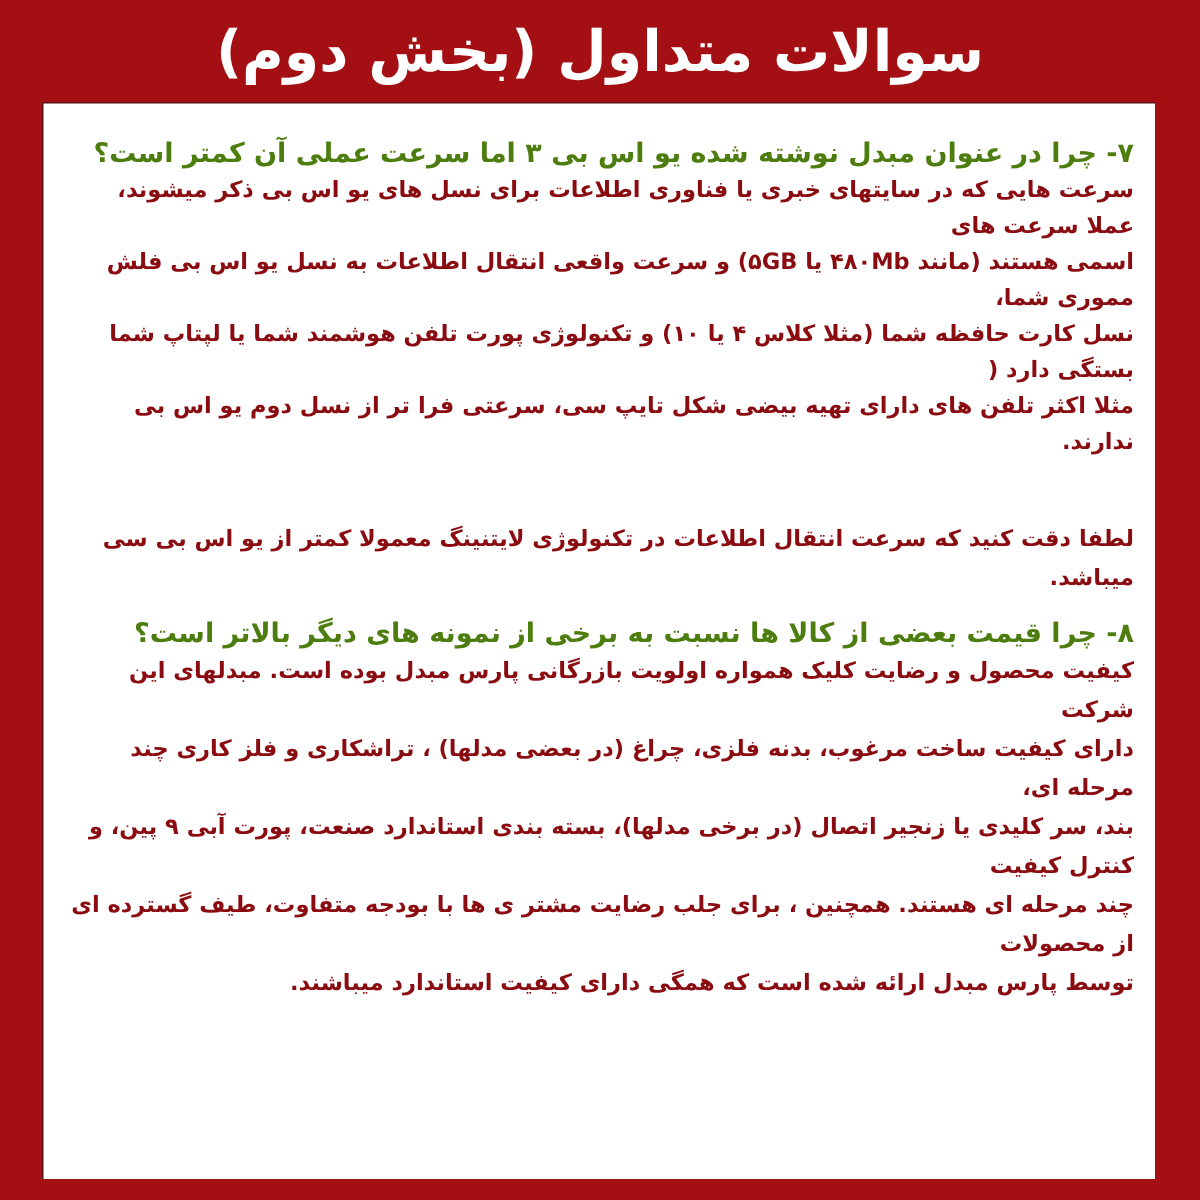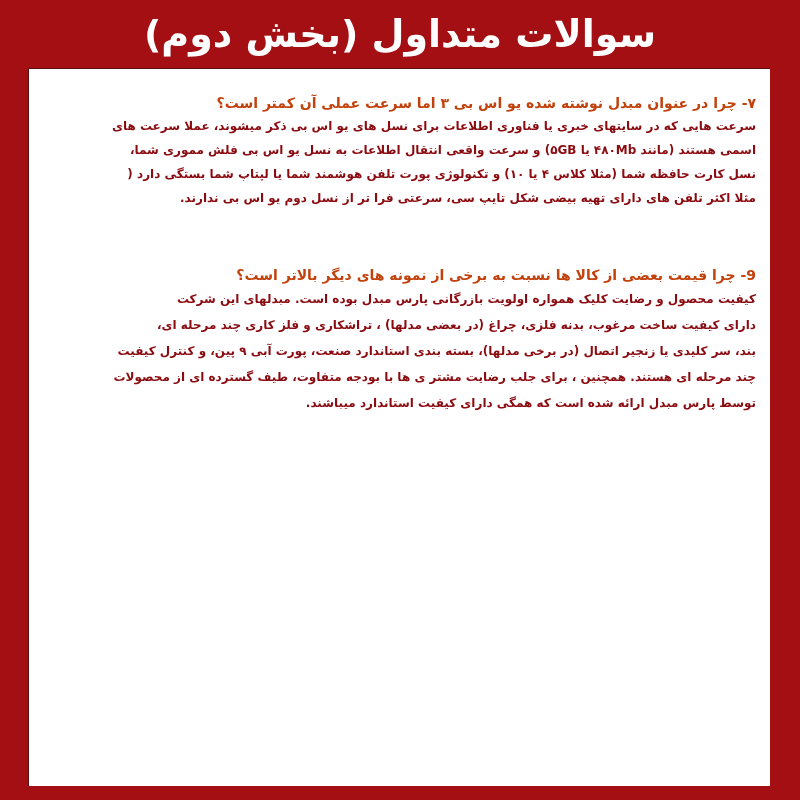--- a/index.html
+++ b/index.html
@@ -17,25 +17,25 @@
   }
   .panel {
     position:absolute; left:28px; top:68px; width:742px; height:718px;
     background:#ffffff;
     box-shadow: inset 1px 1px 0 #5a1010;
     box-sizing:border-box;
     padding:24px 14px 0 14px;
     direction:rtl; text-align:right;
   }
   .q {
-    color:#c2410c; font-weight:bold; font-size:14px; line-height:22px;
+    color:#4d7c0f; font-weight:bold; font-size:18px; line-height:22px;
     margin:0;
   }
   .a {
-    color:#8a0b10; font-weight:bold; font-size:12px; line-height:26px;
+    color:#8a0b10; font-weight:bold; font-size:15px; line-height:26px;
     margin:0;
   }
   .a.first { line-height:24px; }
   .gap { height:20px; }
   .gap-s { height:14px; }
 </style>
 </head>
 <body>
 
 <div class="title">سوالات متداول (بخش دوم)</div>
@@ -45,26 +45,29 @@
   <section>
     <p class="q">۷- چرا در عنوان مبدل نوشته شده یو اس بی ۳ اما سرعت عملی آن کمتر است؟</p>
     <div>
       <p class="a first">سرعت هایی که در سایتهای خبری یا فناوری اطلاعات برای نسل های یو اس بی ذکر میشوند، عملا سرعت های</p>
       <p class="a first">اسمی هستند (مانند ۴۸۰Mb یا ۵GB) و سرعت واقعی انتقال اطلاعات به نسل یو اس بی فلش مموری شما،</p>
       <p class="a first">نسل کارت حافظه شما (مثلا کلاس ۴ یا ۱۰) و تکنولوژی پورت تلفن هوشمند شما یا لپتاپ شما بستگی دارد (</p>
       <p class="a first">مثلا اکثر تلفن های دارای تهیه بیضی شکل تایپ سی، سرعتی فرا تر از نسل دوم یو اس بی ندارند.</p>
     </div>
     <div class="gap"></div>
     <div class="gap"></div>
+    <div>
+      <p class="a">لطفا دقت کنید که سرعت انتقال اطلاعات در تکنولوژی لایتنینگ معمولا کمتر از یو اس بی سی میباشد.</p>
+    </div>
   </section>
 
   <div class="gap-s"></div>
 
   <section>
-    <p class="q">9- چرا قیمت بعضی از کالا ها نسبت به برخی از نمونه های دیگر بالاتر است؟</p>
+    <p class="q">۸- چرا قیمت بعضی از کالا ها نسبت به برخی از نمونه های دیگر بالاتر است؟</p>
     <div>
       <p class="a">کیفیت محصول و رضایت کلیک همواره اولویت بازرگانی پارس مبدل بوده است. مبدلهای این شرکت</p>
       <p class="a">دارای کیفیت ساخت مرغوب، بدنه فلزی، چراغ (در بعضی مدلها) ، تراشکاری و فلز کاری چند مرحله ای،</p>
       <p class="a">بند، سر کلیدی یا زنجیر اتصال (در برخی مدلها)، بسته بندی استاندارد صنعت، پورت آبی ۹ پین، و کنترل کیفیت</p>
       <p class="a">چند مرحله ای هستند. همچنین ، برای جلب رضایت مشتر ی ها با بودجه متفاوت، طیف گسترده ای از محصولات</p>
       <p class="a">توسط پارس مبدل ارائه شده است که همگی دارای کیفیت استاندارد میباشند.</p>
     </div>
   </section>
 
   <div class="gap"></div>

